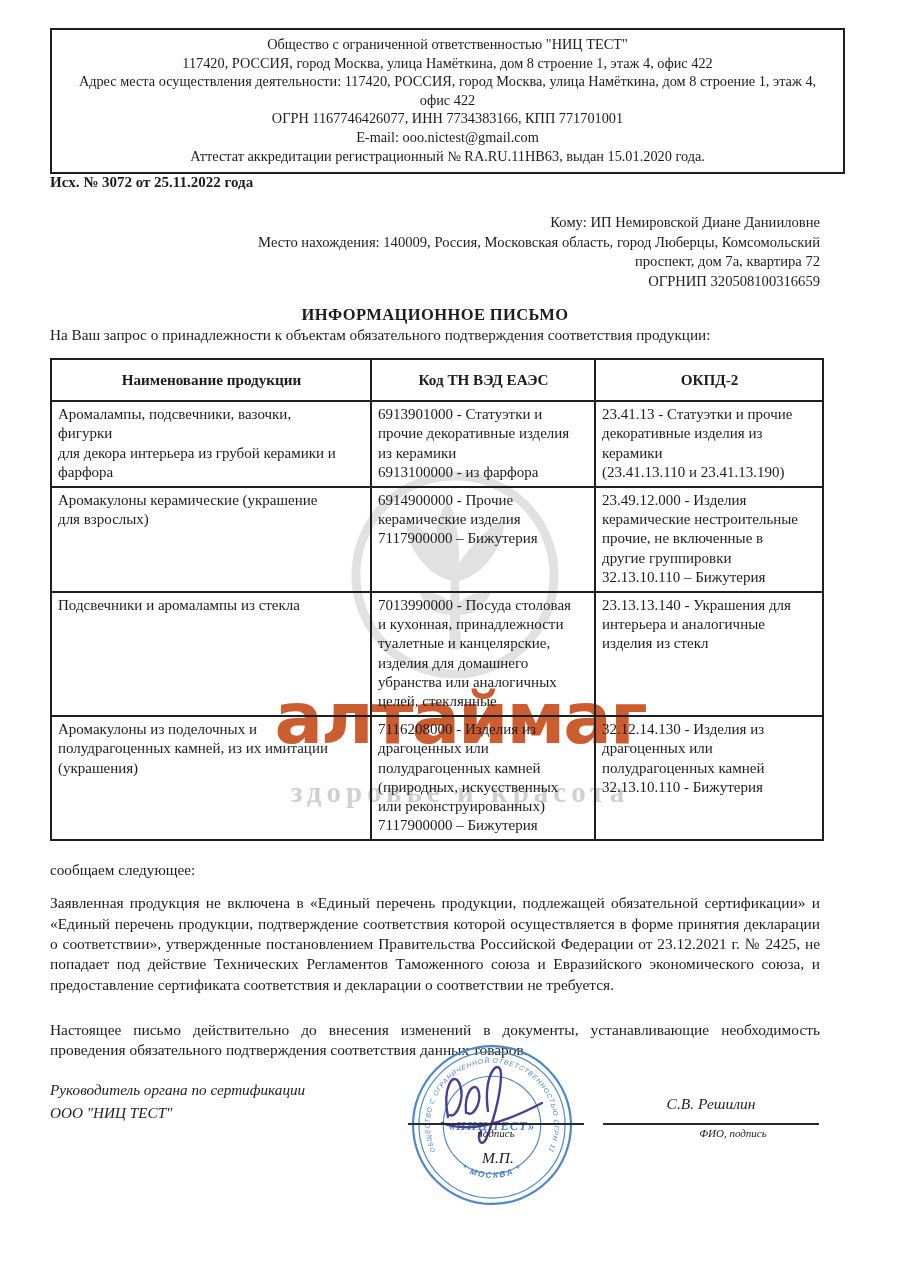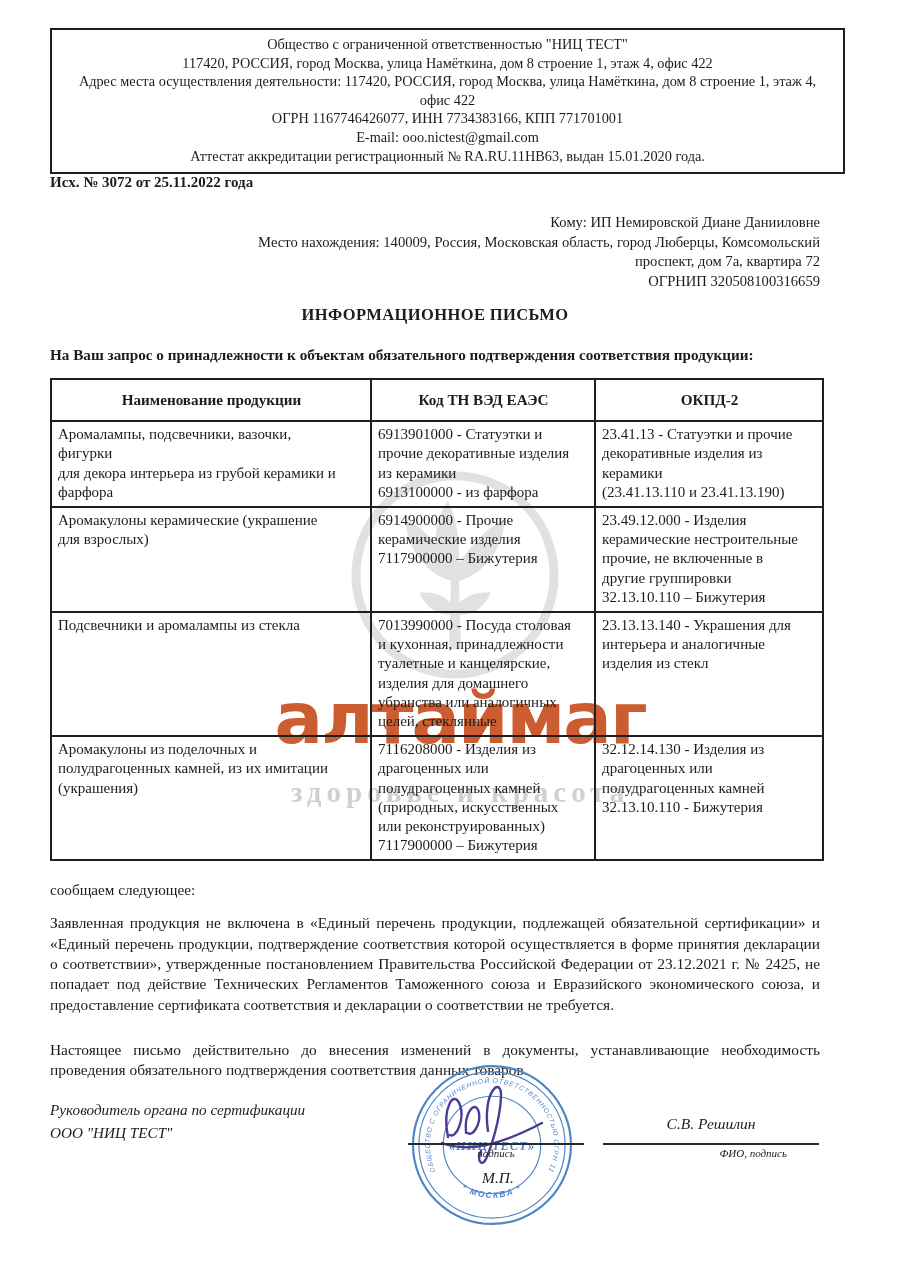--- a/index.html
+++ b/index.html
@@ -40,21 +40,21 @@
   }
   .ref { margin-top: 0; font-weight: bold; font-size: 15px; }
   .recipient {
     margin-top: 22px; margin-left: auto; width: 565px;
     text-align: right; font-size: 14.6px; line-height: 19.5px;
   }
   .doc-title {
     margin-top: 14px; text-align: center;
     font-size: 16.5px; font-weight: bold; letter-spacing: 0.4px;
   }
-  .intro { margin-top: 20px; font-size: 15.2px; line-height: 20px; text-align: justify; font-weight: bold; }
+  .intro { font-size: 15.2px; line-height: 20px; text-align: justify; }
   table.codes {
     margin-top: 13px;
     border-collapse: collapse;
     width: 772px; margin-right: -2px;
     table-layout: fixed;
   }
   table.codes th, table.codes td {
     border: 2px solid #1f1f1f;
     font-size: 15px;
     vertical-align: top;
@@ -75,21 +75,21 @@
   .sig-scribble { position: absolute; left: 384px; top: -22px; width: 120px; height: 100px; z-index: 3; }
   .sig-line {
     position: absolute; top: 48px; border-top: 2px solid #2a2a2a; z-index: 3;
   }
   .sig-line-1 { left: 358px; width: 176px; }
   .sig-line-2 { left: 553px; width: 216px; }
   .sig-caption {
     position: absolute; text-align: center; font-size: 11px; color: #222; z-index: 3;
   }
   .cap-podpis { left: 358px; top: 52px; width: 176px; }
-  .cap-fio { left: 521px; top: 52px; width: 216px; text-align: right; }
+  .cap-fio { left: 575px; top: 52px; width: 216px; }
   .sig-name { position: absolute; left: 553px; top: 20px; width: 216px; text-align: center; font-size: 15.5px; z-index: 3; }
   .sig-mp { position: absolute; left: 360px; top: 74px; width: 176px; text-align: center; font-size: 15.5px; z-index: 3; }
 </style>
 </head>
 <body>
 
 <div class="page">
 
   <div class="watermark">
     <svg class="wm-logo" viewBox="0 0 220 220">

